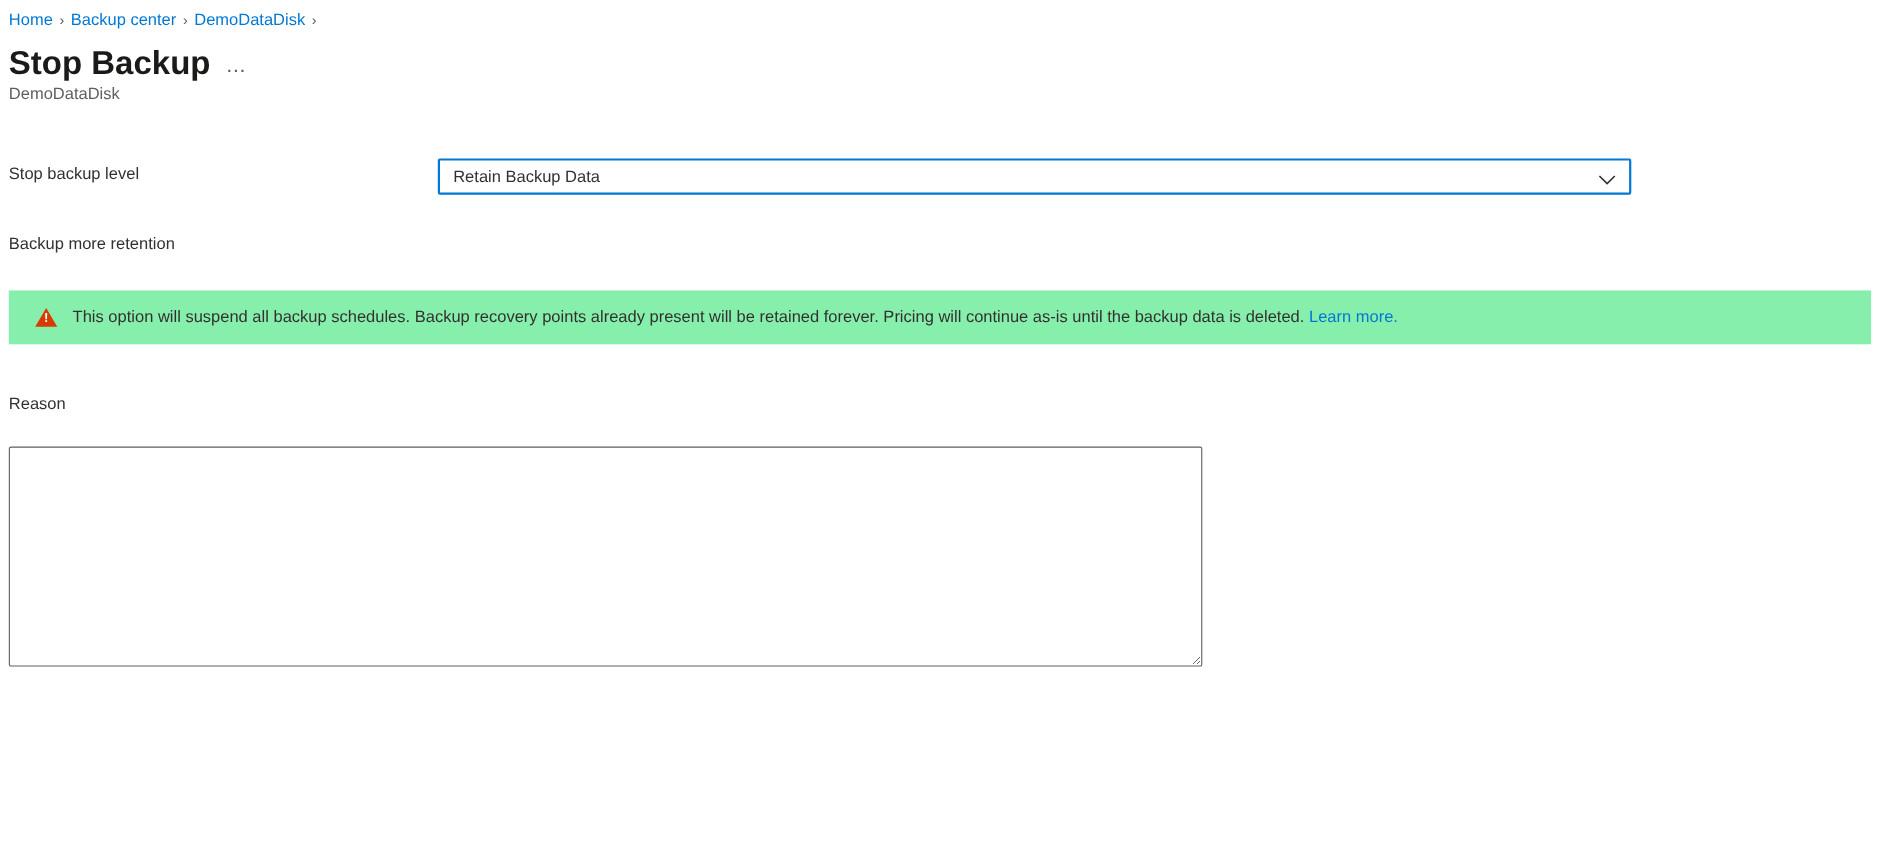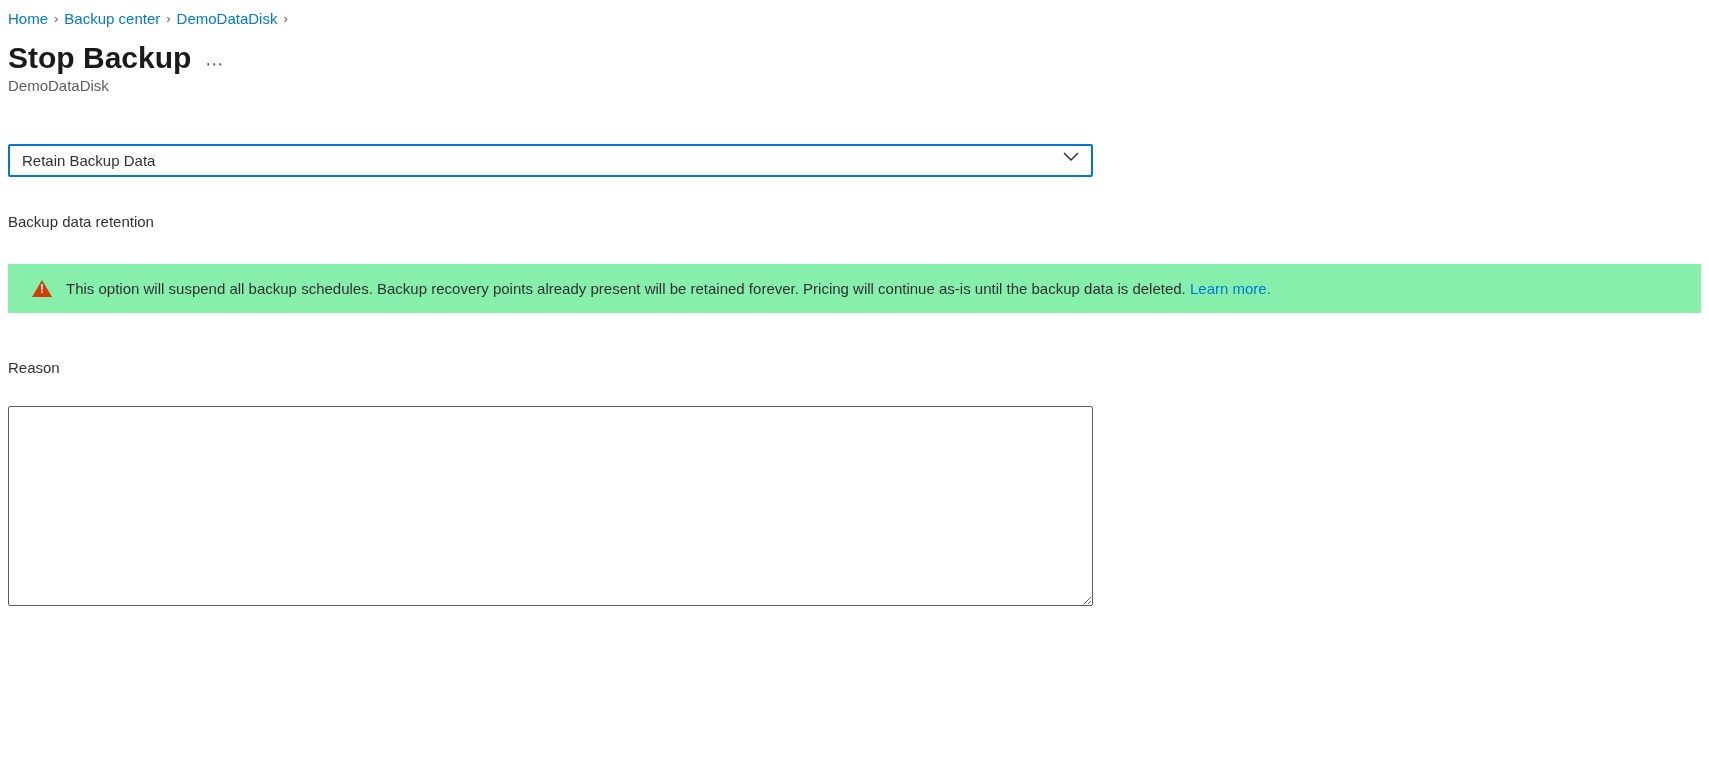--- a/index.html
+++ b/index.html
@@ -73,21 +73,21 @@
       max-width: 1085px;
     }
     .select-box {
       width: 100%;
       border: 2px solid #0078d4;
       border-radius: 2px;
       padding: 6px 12px;
       font-size: 15px;
       display: flex;
       justify-content: space-between;
-      align-items: flex-start;
+      align-items: flex-end;
       cursor: pointer;
       background: #fff;
     }
     .select-box.plain {
       border: 1px solid #605e5c;
       padding: 7px 12px;
     }
     .radio-group {
       display: flex;
       flex-direction: column;
@@ -190,34 +190,35 @@
   <span class="sep">›</span>
 </nav>
 
 <div class="page-header">
   <h1 class="page-title">Stop Backup</h1>
   <span class="more-icon">⋯</span>
 </div>
 <div class="subtitle">DemoDataDisk</div>
 
 <div class="form-row">
+  <div class="form-label">Stop backup level</div>
   <div class="form-control-area">
     <div class="select-box">
       <span>Retain Backup Data</span>
       <span class="chevron">
         <svg width="16" height="10" viewBox="0 0 16 10">
             <path d="M1 1 L8 8 L15 1" stroke="#323130" stroke-width="1.5" fill="none"></path>
           </svg>
       </span>
     </div>
   </div>
 </div>
 
 <div class="form-row radio-row">
-  <div class="form-label">Backup data retention</div>
+  <div class="form-label">Backup more retention</div>
 </div>
 
 <div class="warning-banner">
   <div class="warning-icon"></div>
   <div class="warning-text">
     <span>This option will suspend all backup schedules. Backup recovery points already present will be retained forever. Pricing will continue as-is until the backup data is deleted. </span><a>Learn more.</a>
   </div>
 </div>
 
 <div class="form-row">

